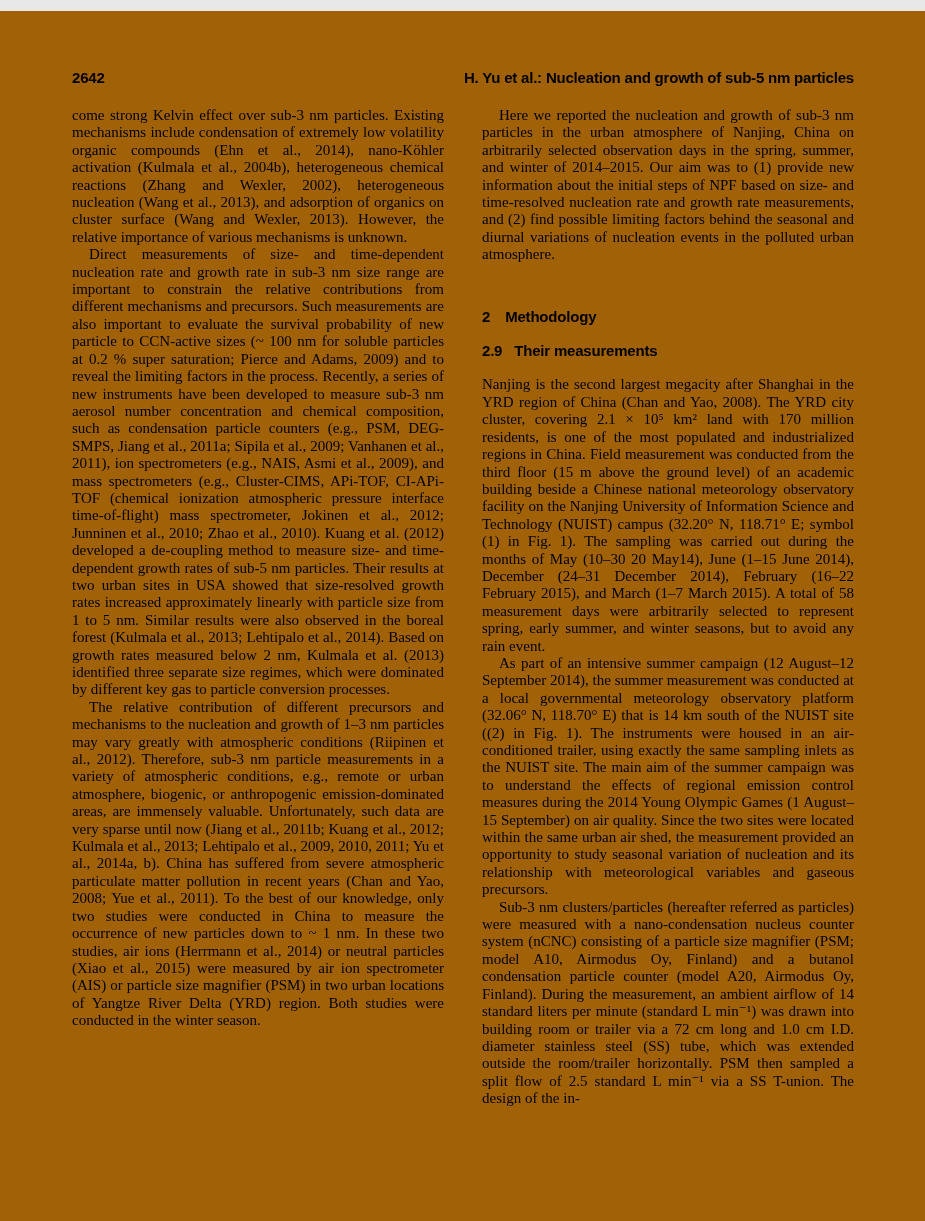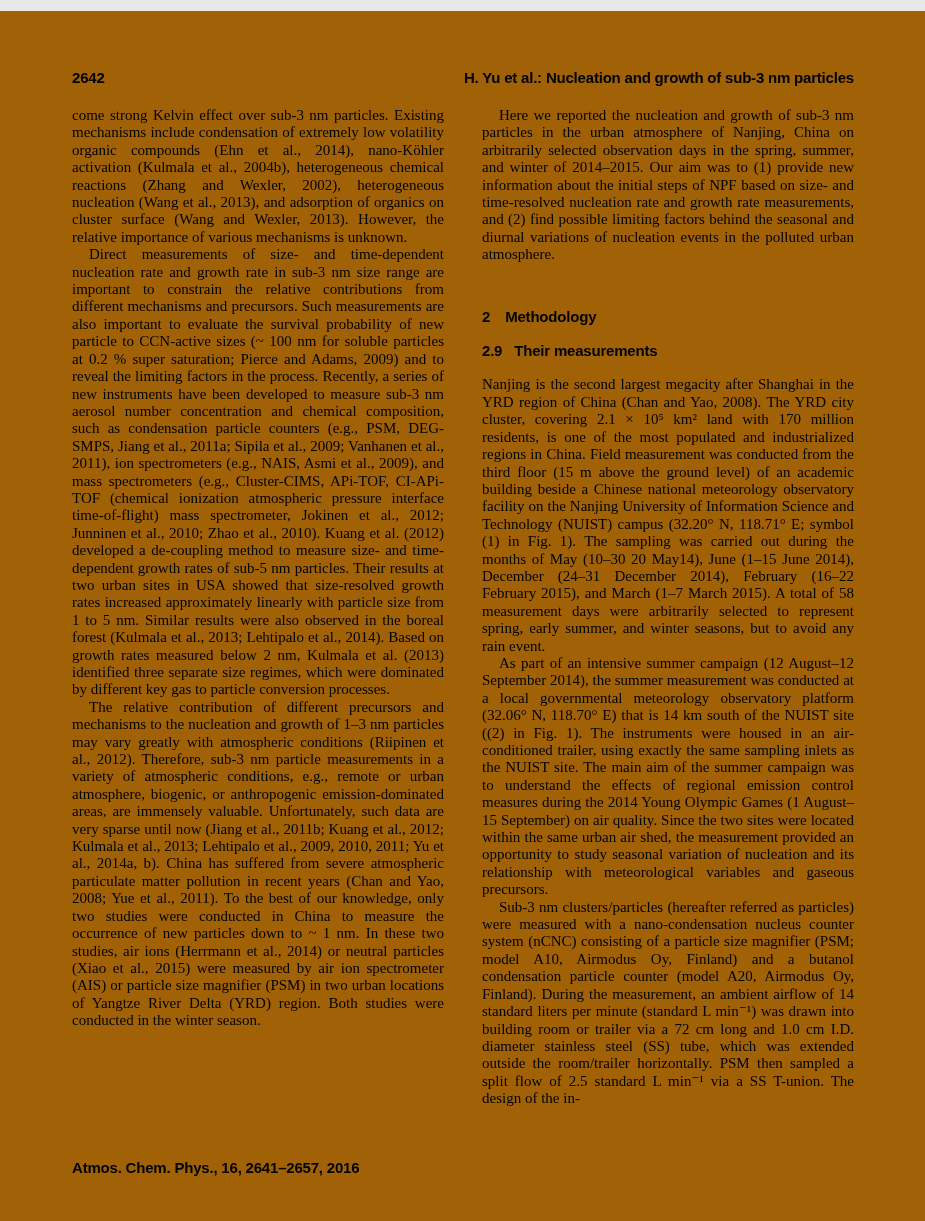--- a/index.html
+++ b/index.html
@@ -76,21 +76,21 @@
     letter-spacing: -0.2px;
   }
 </style>
 </head>
 <body>
 
 <div class="page">
 
   <header class="running-header">
     <span>2642</span>
-    <span>H. Yu et al.: Nucleation and growth of sub-3 nm particles</span>
+    <span>H. Yu et al.: Nucleation and growth of sub-5 nm particles</span>
   </header>
 
   <main class="columns">
 
     <section class="col">
       <p class="para">come strong Kelvin effect over sub-3 nm particles. Existing mechanisms include condensation of extremely low volatility organic compounds (Ehn et al., 2014), nano-Köhler activation (Kulmala et al., 2004b), heterogeneous chemical reactions (Zhang and Wexler, 2002), heterogeneous nucleation (Wang et al., 2013), and adsorption of organics on cluster surface (Wang and Wexler, 2013). However, the relative importance of various mechanisms is unknown.</p>
       <p class="para indent">Direct measurements of size- and time-dependent nucleation rate and growth rate in sub-3 nm size range are important to constrain the relative contributions from different mechanisms and precursors. Such measurements are also important to evaluate the survival probability of new particle to CCN-active sizes (~ 100 nm for soluble particles at 0.2 % super saturation; Pierce and Adams, 2009) and to reveal the limiting factors in the process. Recently, a series of new instruments have been developed to measure sub-3 nm aerosol number concentration and chemical composition, such as condensation particle counters (e.g., PSM, DEG-SMPS, Jiang et al., 2011a; Sipila et al., 2009; Vanhanen et al., 2011), ion spectrometers (e.g., NAIS, Asmi et al., 2009), and mass spectrometers (e.g., Cluster-CIMS, APi-TOF, CI-APi-TOF (chemical ionization atmospheric pressure interface time-of-flight) mass spectrometer, Jokinen et al., 2012; Junninen et al., 2010; Zhao et al., 2010). Kuang et al. (2012) developed a de-coupling method to measure size- and time-dependent growth rates of sub-5 nm particles. Their results at two urban sites in USA showed that size-resolved growth rates increased approximately linearly with particle size from 1 to 5 nm. Similar results were also observed in the boreal forest (Kulmala et al., 2013; Lehtipalo et al., 2014). Based on growth rates measured below 2 nm, Kulmala et al. (2013) identified three separate size regimes, which were dominated by different key gas to particle conversion processes.</p>
       <p class="para indent">The relative contribution of different precursors and mechanisms to the nucleation and growth of 1–3 nm particles may vary greatly with atmospheric conditions (Riipinen et al., 2012). Therefore, sub-3 nm particle measurements in a variety of atmospheric conditions, e.g., remote or urban atmosphere, biogenic, or anthropogenic emission-dominated areas, are immensely valuable. Unfortunately, such data are very sparse until now (Jiang et al., 2011b; Kuang et al., 2012; Kulmala et al., 2013; Lehtipalo et al., 2009, 2010, 2011; Yu et al., 2014a, b). China has suffered from severe atmospheric particulate matter pollution in recent years (Chan and Yao, 2008; Yue et al., 2011). To the best of our knowledge, only two studies were conducted in China to measure the occurrence of new particles down to ~ 1 nm. In these two studies, air ions (Herrmann et al., 2014) or neutral particles (Xiao et al., 2015) were measured by air ion spectrometer (AIS) or particle size magnifier (PSM) in two urban locations of Yangtze River Delta (YRD) region. Both studies were conducted in the winter season.</p>
     </section>
 
@@ -108,16 +108,15 @@
       </h3>
 
       <p class="para">Nanjing is the second largest megacity after Shanghai in the YRD region of China (Chan and Yao, 2008). The YRD city cluster, covering 2.1 × 10⁵ km² land with 170 million residents, is one of the most populated and industrialized regions in China. Field measurement was conducted from the third floor (15 m above the ground level) of an academic building beside a Chinese national meteorology observatory facility on the Nanjing University of Information Science and Technology (NUIST) campus (32.20° N, 118.71° E; symbol (1) in Fig. 1). The sampling was carried out during the months of May (10–30 20 May14), June (1–15 June 2014), December (24–31 December 2014), February (16–22 February 2015), and March (1–7 March 2015). A total of 58 measurement days were arbitrarily selected to represent spring, early summer, and winter seasons, but to avoid any rain event.</p>
       <p class="para indent">As part of an intensive summer campaign (12 August–12 September 2014), the summer measurement was conducted at a local governmental meteorology observatory platform (32.06° N, 118.70° E) that is 14 km south of the NUIST site ((2) in Fig. 1). The instruments were housed in an air-conditioned trailer, using exactly the same sampling inlets as the NUIST site. The main aim of the summer campaign was to understand the effects of regional emission control measures during the 2014 Young Olympic Games (1 August–15 September) on air quality. Since the two sites were located within the same urban air shed, the measurement provided an opportunity to study seasonal variation of nucleation and its relationship with meteorological variables and gaseous precursors.</p>
       <p class="para indent">Sub-3 nm clusters/particles (hereafter referred as particles) were measured with a nano-condensation nucleus counter system (nCNC) consisting of a particle size magnifier (PSM; model A10, Airmodus Oy, Finland) and a butanol condensation particle counter (model A20, Airmodus Oy, Finland). During the measurement, an ambient airflow of 14 standard liters per minute (standard L min⁻¹) was drawn into building room or trailer via a 72 cm long and 1.0 cm I.D. diameter stainless steel (SS) tube, which was extended outside the room/trailer horizontally. PSM then sampled a split flow of 2.5 standard L min⁻¹ via a SS T-union. The design of the in-</p>
     </section>
 
   </main>
 
   <footer class="running-footer">
-    <span>Atmos. Chem. Phys., 16, 2641–2657, 2016</span>
   </footer>
 
 </div>
 
 </body></html>

